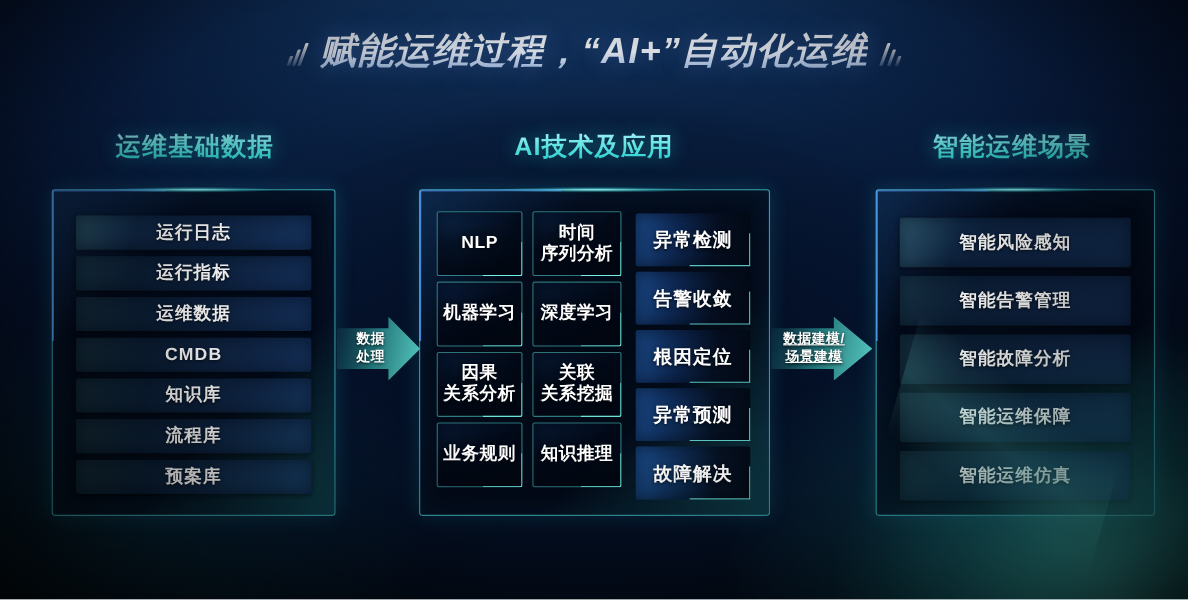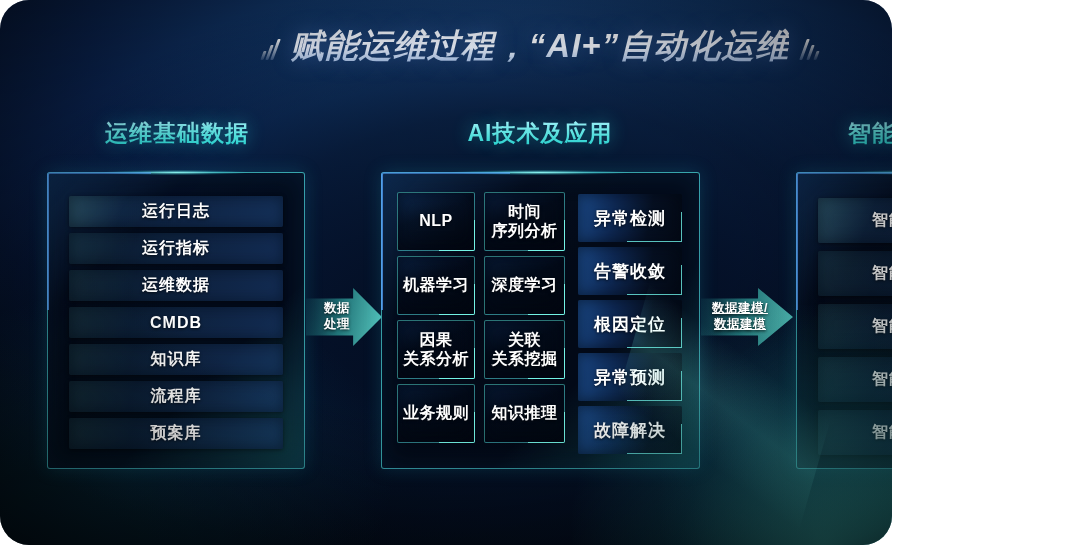--- a/index.html
+++ b/index.html
@@ -6,29 +6,28 @@
 
   html, body {
     width: 1080px;
     height: 545px;
     overflow: hidden;
     font-family: "Liberation Sans", "DejaVu Sans", sans-serif;
   }
 
   #stage {
     position: relative;
-    width: 892px;
+    width: 1080px;
     height: 545px;
     background:
       radial-gradient(ellipse 420px 300px at 960px 500px, rgba(60,220,215,0.42) 0%, rgba(30,160,170,0.18) 38%, rgba(0,0,0,0) 72%),
       radial-gradient(ellipse 380px 260px at 130px 470px, rgba(20,120,150,0.20) 0%, rgba(0,0,0,0) 70%),
       radial-gradient(ellipse 700px 420px at 540px 300px, rgba(2,10,26,0.96) 0%, rgba(4,16,38,0.72) 45%, rgba(0,0,0,0) 80%),
       radial-gradient(ellipse 900px 520px at 520px 40px, #1b4a86 0%, #123a6e 24%, #0a2350 48%, #05132f 70%, #020912 100%);
     overflow: hidden;
-    border-radius: 29px;
   }
 
   
   #vignette {
     position: absolute; inset: 0;
     background: radial-gradient(ellipse 760px 430px at 50% 46%, rgba(0,0,0,0) 38%, rgba(0,0,0,0.55) 86%, rgba(0,0,0,0.8) 100%);
     pointer-events: none;
   }
 
   
@@ -333,21 +332,21 @@
     <span>异常预测</span>
   </div>
   <div class="obar" style="position:absolute; left:578px; top:406px; width:104px; height:48px;">
     <span>故障解决</span>
   </div>
 
   <div class="arrow" style="left:701px; top:288px; width:92px; height:58px;text-decoration:underline;">
     <span class="tri"></span>
     <span class="lbl">
       <span>数据建模/</span><br>
-      <span>数据建模</span>
+      <span>场景建模</span>
     </span>
   </div>
 
   <div class="col-title" style="left:795px; top:118px; width:250px;">智能运维场景</div>
 
   <div class="panel" style="left:796px; top:172px; width:254px; height:297px;"></div>
 
   <div class="pill" style="position:absolute; left:818px; top:198px; width:210px; height:45px;">
     <span>智能风险感知</span>
   </div>

